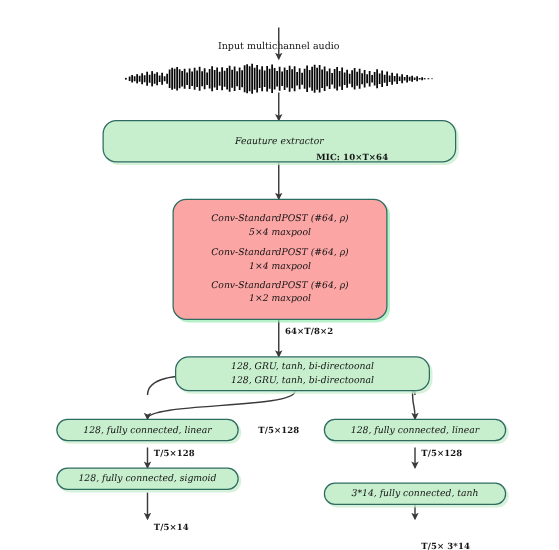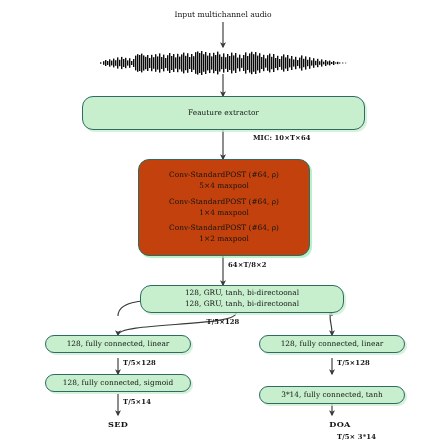--- a/index.html
+++ b/index.html
@@ -7,39 +7,40 @@
     width:447px;height:440px;position:relative;overflow:hidden;
     font-family:"DejaVu Serif","Liberation Serif",serif;
     color:#141414;
   }
   #stage{position:absolute;left:0;top:0;width:447px;height:440px;}
 
   .lbl{
     position:absolute;font-size:7.4px;line-height:1.25;
     white-space:nowrap;color:#141414;
   }
-  .lbl.ctr{transform:translateX(-50%);}
+  .lbl.ctr{transform:translateX(-50%);margin-top:22px;}
   .title{font-size:7.6px;}
   .edge-lbl{font-size:6.8px;font-weight:bold;letter-spacing:.1px;}
   .term{font-size:8.2px;font-weight:bold;letter-spacing:.3px;}
 
   
   .node{
     position:absolute;box-sizing:border-box;
     border:0.9px solid #2e6b62;
     border-radius:11px;
     background:#c7efcd;
     box-shadow:2px 2px 0 0 rgba(200,238,205,0.75);
     display:flex;flex-direction:column;
     align-items:center;justify-content:center;
     text-align:center;
     font-size:7.4px;line-height:1.45;
     padding:2px 6px;
+    font-style:italic;
   }
-  .node.strong{background:#c2410c;box-shadow:2px 2px 0 0 rgba(150,235,180,0.7);}
+  .node.strong{background:#fca5a5;box-shadow:2px 2px 0 0 rgba(150,235,180,0.7);}
   .node .ln{white-space:nowrap;}
   .node .gap{height:5px;}
 
   svg.wires{position:absolute;left:0;top:0;width:447px;height:440px;overflow:visible;}
 
   .wave{position:absolute;}
 </style>
 </head>
 <body>
 
@@ -238,29 +239,29 @@
   </div>
 
   <div class="node" style="left:259px;top:335px;width:146px;height:18px;">
     <span class="ln">128, fully connected, linear</span>
   </div>
 
   <div class="node" style="left:259px;top:374px;width:146px;height:18px;margin-top:12px;">
     <span class="ln">3*14, fully connected, tanh</span>
   </div>
 
-  <div class="lbl edge-lbl" style="left:228px;top:134px;padding-left:25px;">MIC: 10×T×64</div>
+  <div class="lbl edge-lbl" style="left:228px;top:122px;padding-left:25px;">MIC: 10×T×64</div>
 
   <div class="lbl edge-lbl" style="left:228px;top:261px;">64×T/8×2</div>
 
   <div class="lbl ctr edge-lbl" style="left:223px;top:318px;">T/5×128</div>
 
   <div class="lbl edge-lbl" style="left:123px;top:359px;">T/5×128</div>
 
-  <div class="lbl edge-lbl" style="left:123px;top:398px;text-align:right;">T/5×14</div>
+  <div class="lbl edge-lbl" style="left:123px;top:418px;text-align:right;">T/5×14</div>
 
   <div class="lbl edge-lbl" style="left:337px;top:359px;">T/5×128</div>
 
   <div class="lbl edge-lbl" style="left:337px;top:397px;margin-top:36px;">T/5× 3*14</div>
 
   <div class="lbl ctr term" style="left:118px;top:419px;">SED</div>
 
   <div class="lbl ctr term" style="left:340px;top:419px;">DOA</div>
 
 </div>

